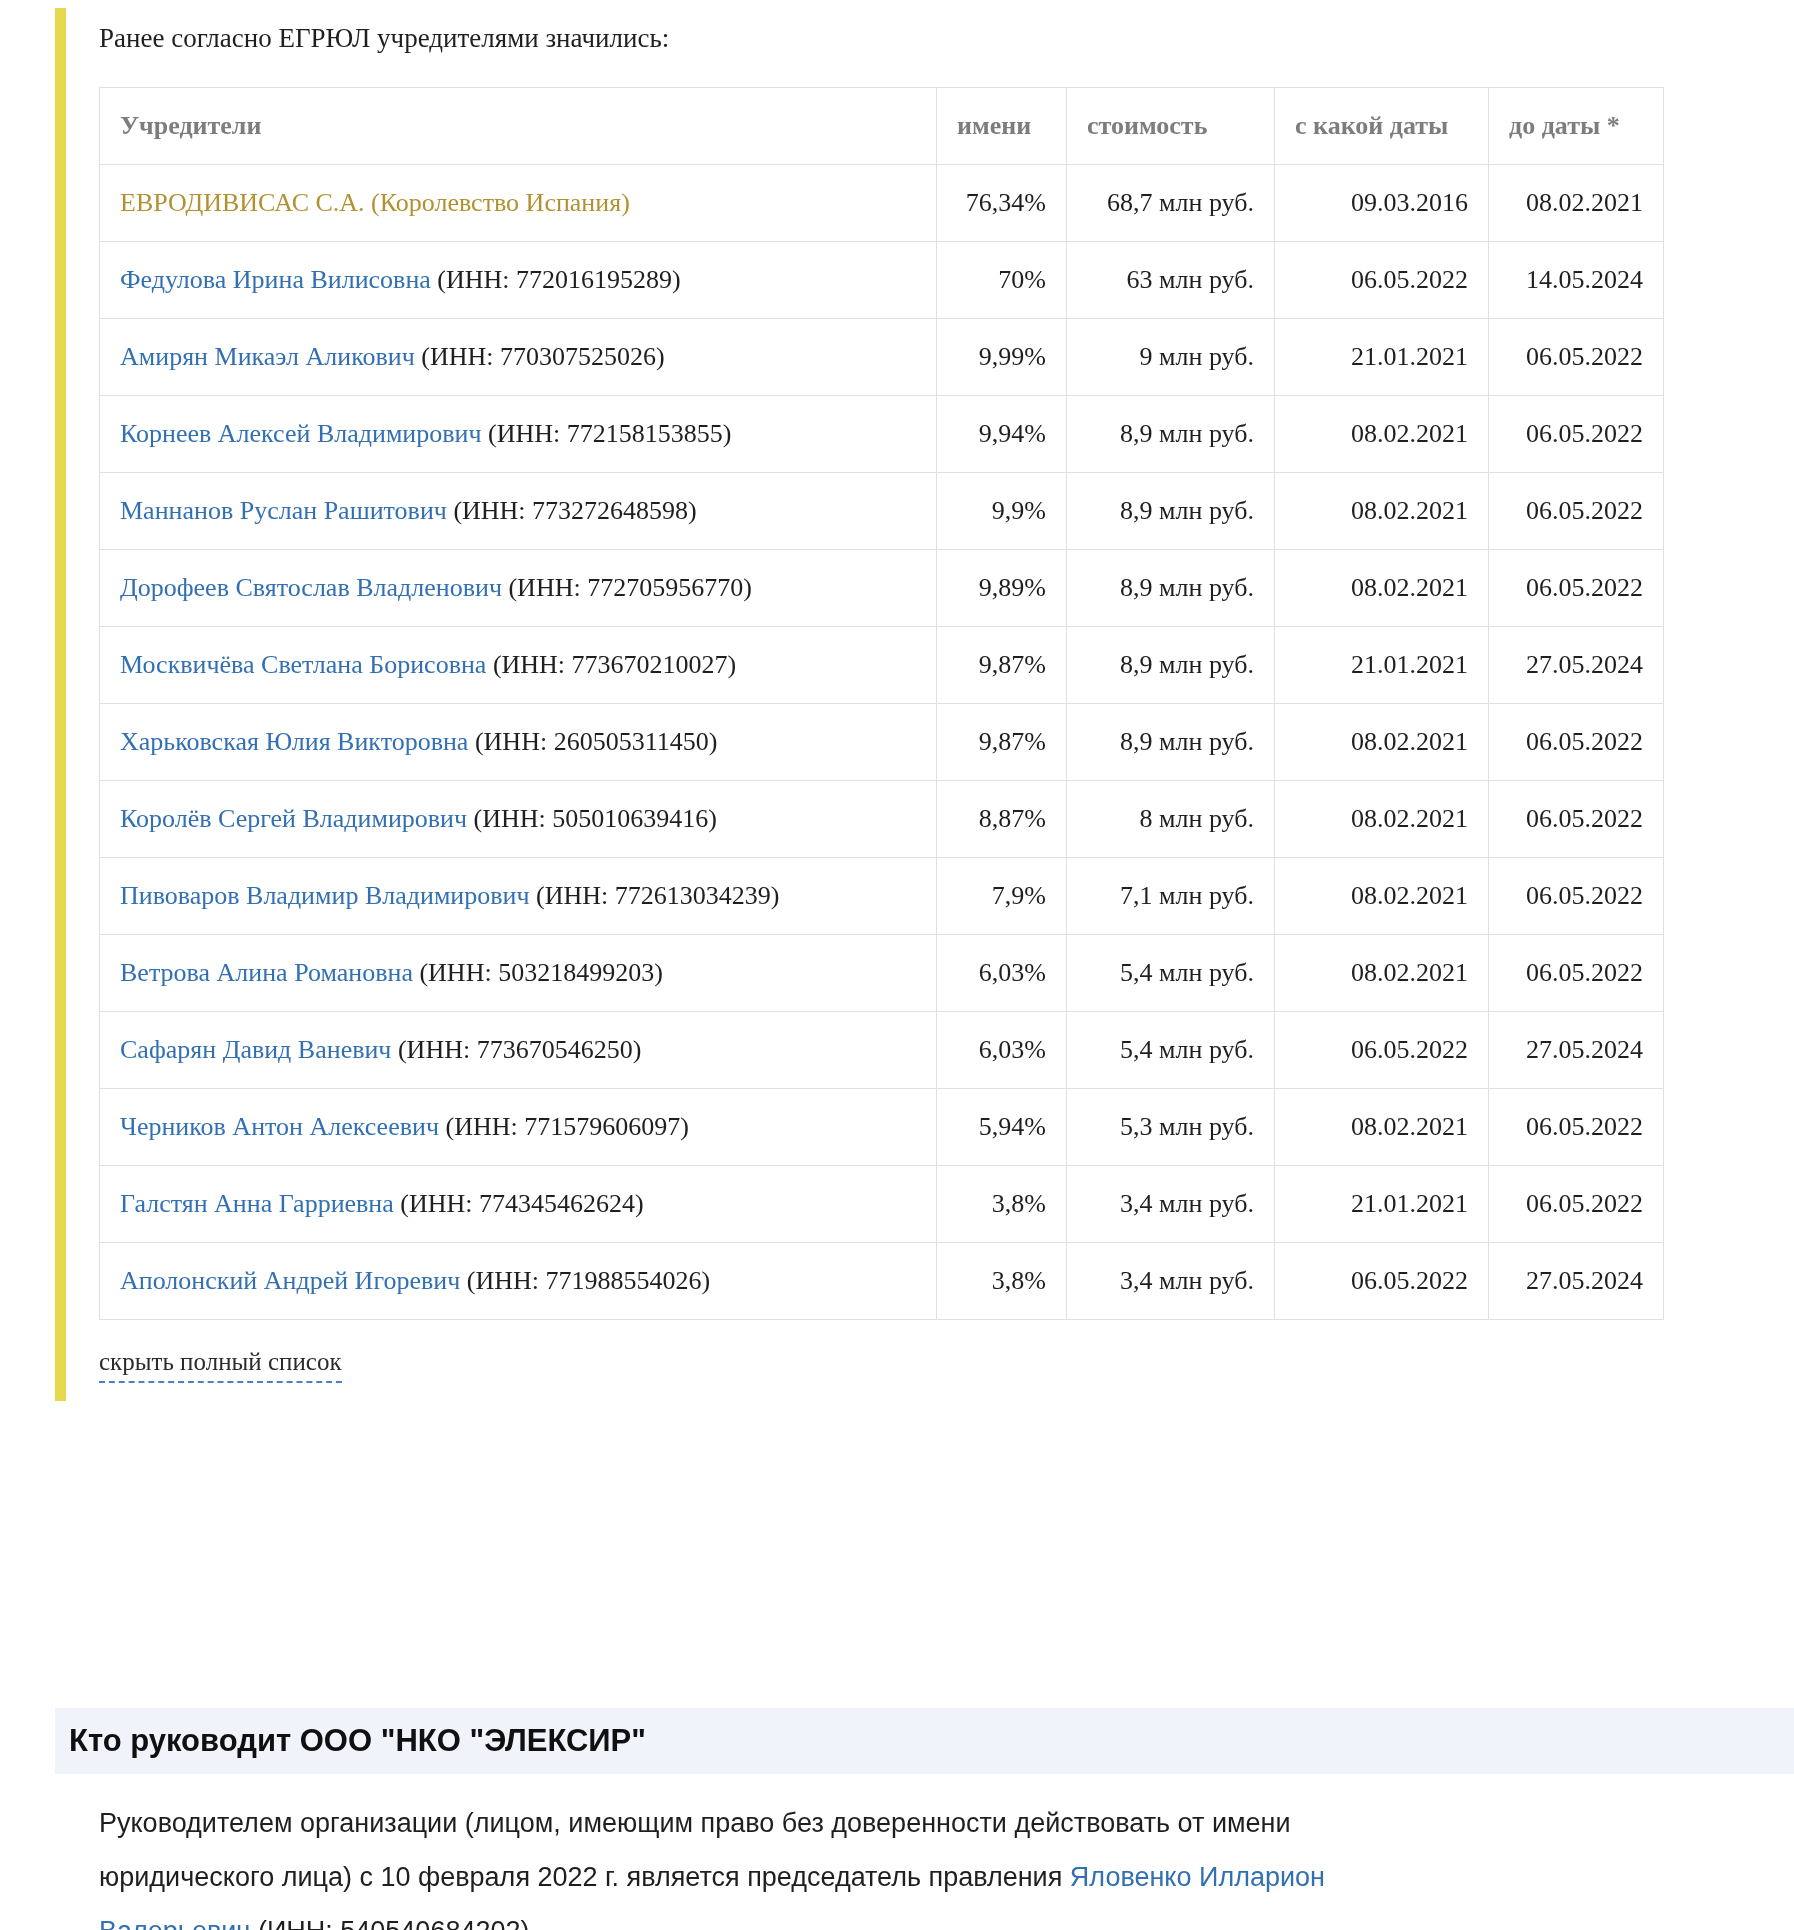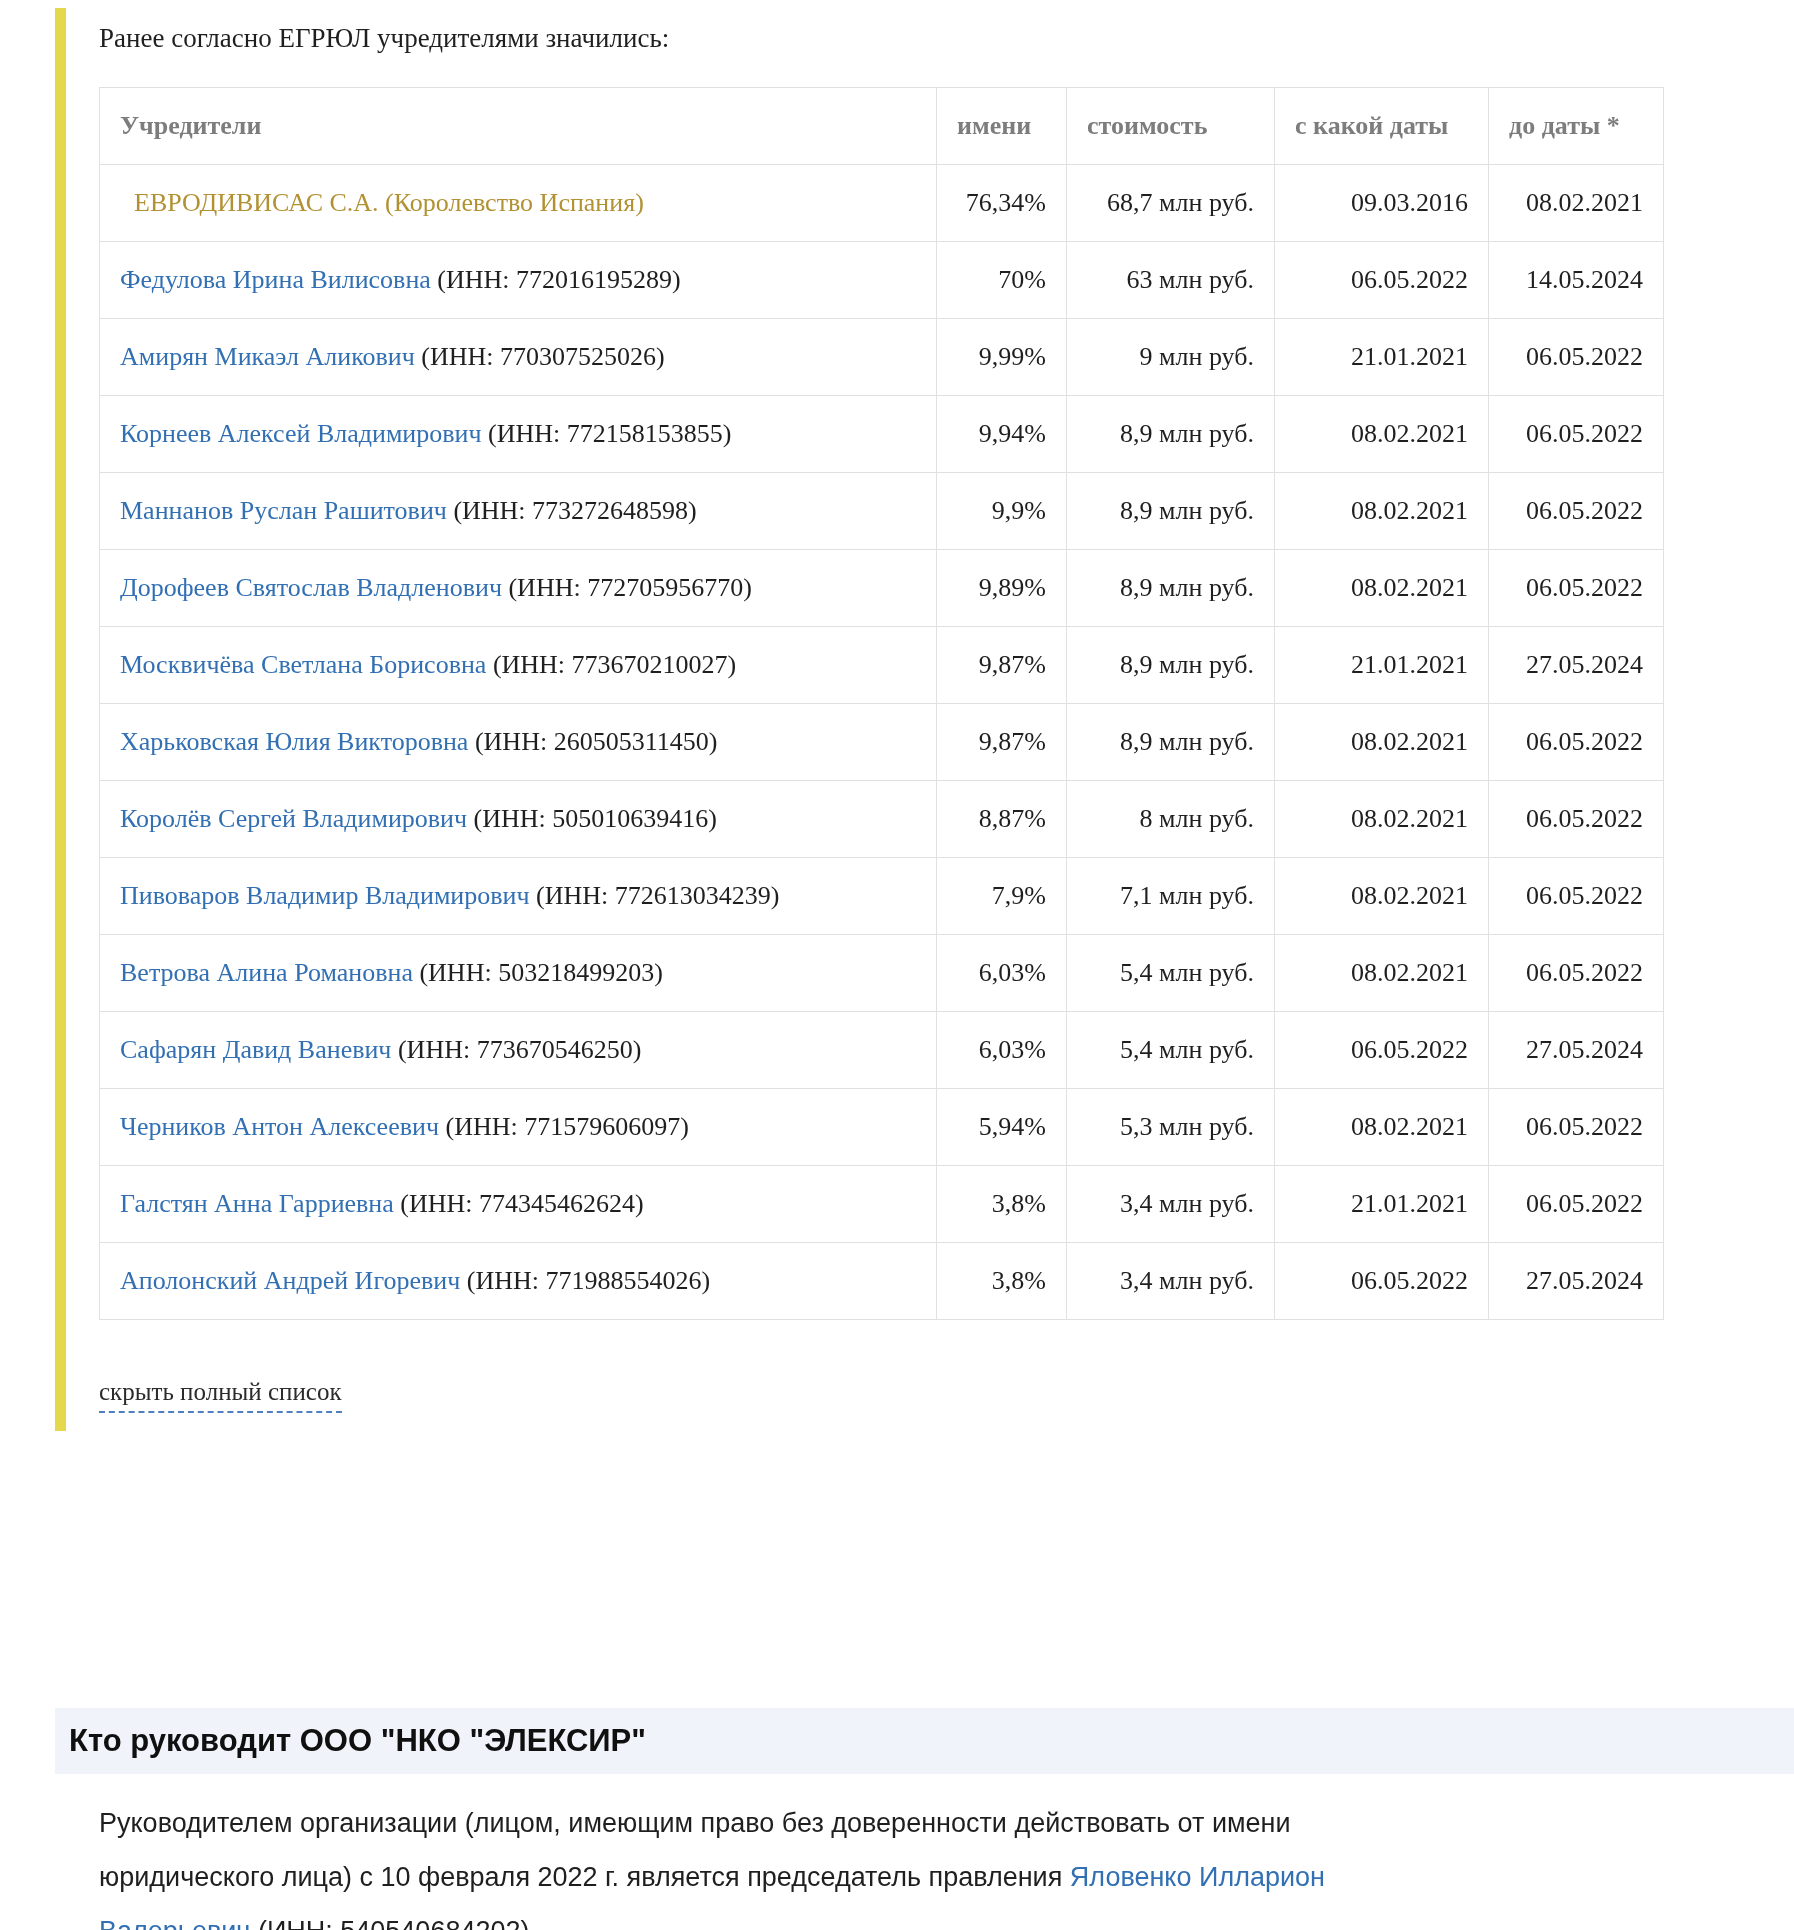--- a/index.html
+++ b/index.html
@@ -39,23 +39,23 @@
     background:#fff;
   }
   table.founders th{
     color:var(--header-gray);
     font-weight:bold;
     text-align:left;
   }
   td.c-name{text-align:left;padding-left:24px;}
   td.c-num, td.c-date, th.h-right{text-align:right;}
   a.person{color:var(--person-blue);text-decoration:none;cursor:pointer;}
-  a.company{color:var(--company-gold);text-decoration:none;cursor:pointer;margin-left:14px;}
+  a.company{color:var(--company-gold);text-decoration:none;cursor:pointer;}
   span.inn{color:#1f1f1f;}
-  .hide-link-wrap{margin-top:58px;padding-bottom:18px;}
+  .hide-link-wrap{margin-top:28px;padding-bottom:18px;}
   .hide-link{
     display:inline-block;
     font-size:25px;
     color:#2b2b2b;
     border-bottom:2px dashed #4f7fc0;
     padding-bottom:5px;
     cursor:pointer;
     text-decoration:none;
   }
   .section-band{

